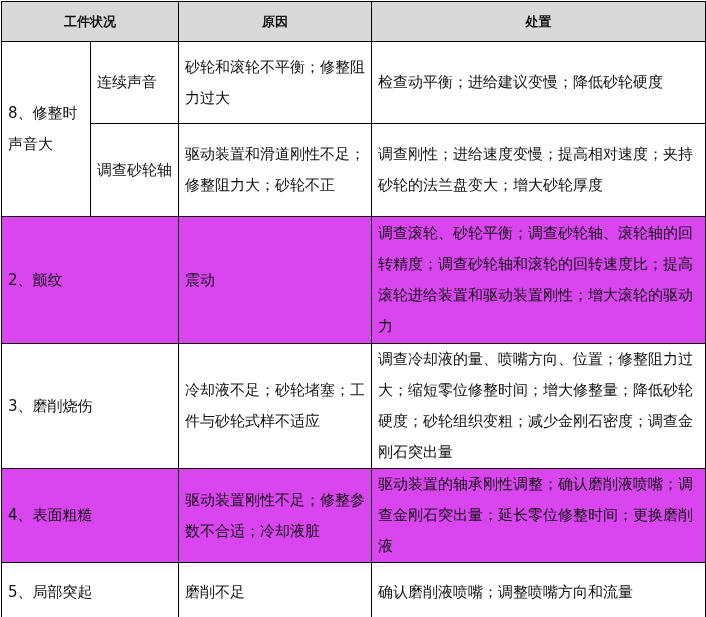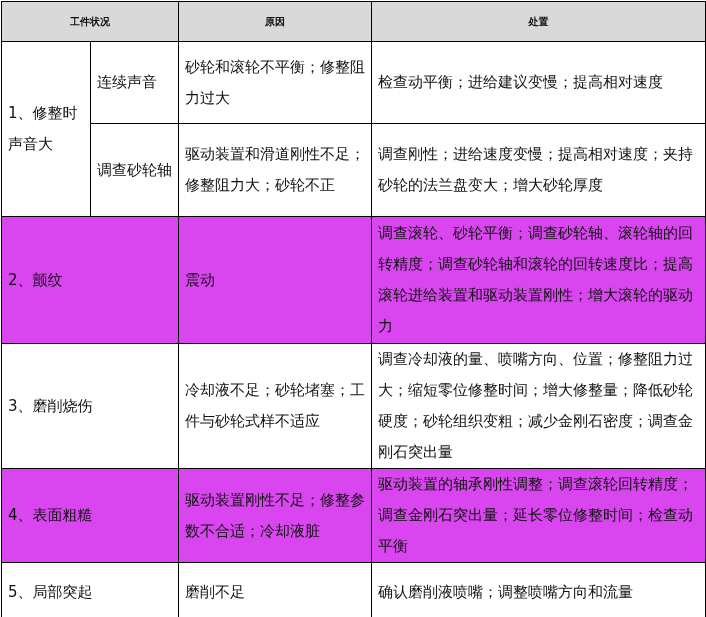--- a/index.html
+++ b/index.html
@@ -17,21 +17,21 @@
     line-height: 31px;
     vertical-align: middle;
     text-align: left;
     font-weight: normal;
     word-break: break-all;
   }
   table.grid th {
     background: #d9d9d9;
     text-align: center;
     font-weight: bold;
-    font-size: 10px;
+    font-size: 13px;
     height: 39px;
     line-height: 20px;
   }
   tr.shade td { background: #d946ef; }
   td.sub { padding-left: 8px; }
 </style>
 </head>
 <body>
 
 <table class="grid">
@@ -42,24 +42,24 @@
     <col style="width:334px">
   </colgroup>
   <tbody>
       <tr>
     <th colspan="2">工件状况</th>
     <th>原因</th>
     <th>处置</th>
   </tr>
 
   <tr style="height:82px">
-    <td rowspan="2">1、修整时声音大</td>
+    <td rowspan="2">8、修整时声音大</td>
     <td class="sub">连续声音</td>
     <td>砂轮和滚轮不平衡；修整阻力过大</td>
-    <td>检查动平衡；进给建议变慢；提高相对速度</td>
+    <td>检查动平衡；进给建议变慢；降低砂轮硬度</td>
   </tr>
   <tr style="height:93px">
     <td class="sub">调查砂轮轴</td>
     <td>驱动装置和滑道刚性不足；修整阻力大；砂轮不正</td>
     <td>调查刚性；进给速度变慢；提高相对速度；夹持砂轮的法兰盘变大；增大砂轮厚度</td>
   </tr>
 
   <tr class="shade" style="height:127px">
     <td colspan="2">2、颤纹</td>
     <td>震动</td>
@@ -68,21 +68,21 @@
 
   <tr style="height:125px">
     <td colspan="2">3、磨削烧伤</td>
     <td>冷却液不足；砂轮堵塞；工件与砂轮式样不适应</td>
     <td>调查冷却液的量、喷嘴方向、位置；修整阻力过大；缩短零位修整时间；增大修整量；降低砂轮硬度；砂轮组织变粗；减少金刚石密度；调查金刚石突出量</td>
   </tr>
 
   <tr class="shade" style="height:92px">
     <td colspan="2">4、表面粗糙</td>
     <td>驱动装置刚性不足；修整参数不合适；冷却液脏</td>
-    <td>驱动装置的轴承刚性调整；调查滚轮回转精度；调查金刚石突出量；延长零位修整时间；检查动平衡</td>
+    <td>驱动装置的轴承刚性调整；确认磨削液喷嘴；调查金刚石突出量；延长零位修整时间；更换磨削液</td>
   </tr>
 
   <tr style="height:60px">
     <td colspan="2">5、局部突起</td>
     <td>磨削不足</td>
     <td>确认磨削液喷嘴；调整喷嘴方向和流量</td>
   </tr>
 </tbody>
   </table>
 

